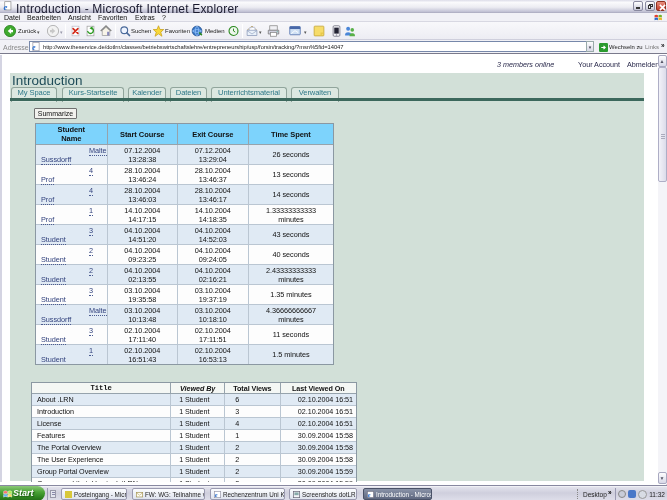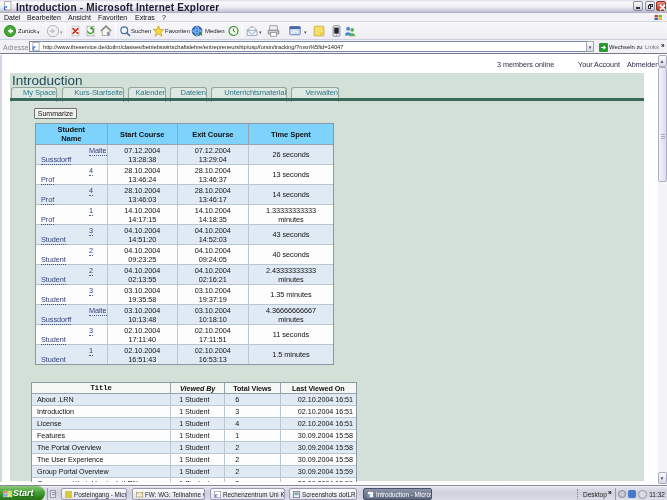--- a/index.html
+++ b/index.html
@@ -2,21 +2,21 @@
 <html><head>
 <meta charset="utf-8">
 <style>
 * { margin:0; padding:0; box-sizing:border-box; }
 html,body { width:667px; height:500px; overflow:hidden; font-family:"Liberation Sans", sans-serif; }
 #win { position:absolute; left:0; top:0; width:667px; height:500px; background:#fff; }
 
 #titlebar { position:absolute; left:0; top:0; width:667px; height:13px;
   background:linear-gradient(180deg,#dcdce8 0%,#fafafc 18%,#ececf2 55%,#c4c4d6 88%,#a8a8bc 100%); }
 #tb-icon { position:absolute; left:2px; top:1px; width:11px; height:11px; }
-#tb-title { position:absolute; left:16px; top:2px; font-size:10px; font-weight:bold; color:#1a1a2e; letter-spacing:0.2px; }
+#tb-title { position:absolute; left:16px; top:2px; font-size:12px; font-weight:normal; color:#1a1a2e; letter-spacing:0.2px; }
 .capbtn { position:absolute; top:1px; width:10px; height:10px; border-radius:2px; border:1px solid #8a8aa0;
   background:linear-gradient(180deg,#ffffff,#c8c8d8); font-size:6px; line-height:7px; text-align:center; color:#223; }
 #btn-close { background:linear-gradient(180deg,#e89080,#c23a28); border-color:#903020; color:#fff; }
 
 #menubar { position:absolute; left:0; top:13px; width:667px; height:9px; background:#f1f1f6; border-bottom:1px solid #d8d8e2; font-size:7px; color:#111; }
 #menubar span { position:absolute; top:1px; }
 #winflag { position:absolute; right:4px; top:0px; width:9px; height:9px; }
 
 #toolbar { position:absolute; left:0; top:22px; width:667px; height:18px; background:linear-gradient(180deg,#f8f8fb,#ededf3); border-bottom:1px solid #cfcfdc; }
 .tsep { position:absolute; top:2px; width:1px; height:14px; background:#d0d0dc; border-right:1px solid #ffffff; }
@@ -28,21 +28,21 @@
 #addr-url { position:absolute; left:13px; top:2px; font-size:6.6px; color:#222; white-space:nowrap; }
 #addr-drop { position:absolute; left:586px; top:1px; width:8px; height:11px; background:linear-gradient(180deg,#fdfdfe,#d8d8e6); border:1px solid #9aa; font-size:5px; text-align:center; line-height:11px; color:#445; }
 #go-btn { position:absolute; left:609px; top:4px; font-size:5.9px; color:#222; }
 #links-lbl { position:absolute; left:645px; top:4px; font-size:6px; color:#777; }
 #links-chv { position:absolute; left:661px; top:2px; font-size:6.5px; color:#111; font-weight:bold; }
 
 #page { position:absolute; left:0; top:55px; width:667px; height:430px; background:#ffffff; overflow:hidden; }
 #greenbox { position:absolute; left:10px; top:17.5px; width:634px; height:408.5px; background:#d2e0d8; }
 #onlinebar { position:absolute; left:0; top:0; width:657px; height:18px; background:#fff; font-size:7.2px; color:#28284a; }
 #heading { position:absolute; left:12px; top:17.5px; font-size:13.5px; color:#1e4b58; }
-.tab { position:absolute; top:32px; height:15px; border:1px solid #91a59c; border-bottom:none; border-radius:3px 3px 0 0; background:#dce8e1; font-size:7.6px; color:#2e7888; text-align:right; line-height:10px; letter-spacing:-0.1px; }
+.tab { position:absolute; top:32px; height:15px; border:1px solid #91a59c; border-bottom:none; border-radius:3px 3px 0 0; background:#dce8e1; font-size:7.6px; color:#2e7888; text-align:center; line-height:10px; letter-spacing:-0.1px; }
 #tabrule { position:absolute; left:10px; top:43px; width:634px; height:2.5px; background:#3c685c; }
 #summarize { position:absolute; left:34px; top:53px; width:43px; height:11px; background:#f2f2ee; border:1px solid #707070; font-size:7px; color:#111; text-align:center; line-height:9px; border-radius:1px; }
 
 #t1 { position:absolute; left:35px; top:68px; width:299px; border-collapse:collapse; outline:1px solid #8b98a2; outline-offset:-1px; font-size:7.3px; letter-spacing:-0.05px; color:#111; }
 #t1 th { border:1px solid #96a3ac; background:#7dd3fc; font-weight:bold; text-align:center; font-size:7.5px; padding:0; }
 #t1 td { border:1px solid #bac6d2; padding:0; text-align:center; height:20px; line-height:9px; }
 #t1 td.name { text-align:left; padding-left:5px; }
 #t1 tr.b { background:#e0eaf4; }
 #t1 tr.w { background:#fdfdfd; }
 #t1 a { color:#33437e; text-decoration:none; border-bottom:1px dotted #4a5a90;margin-left:48px; }
@@ -204,21 +204,21 @@
         <rect width="16" height="16" rx="2" fill="#2a9a2e"></rect>
         <path d="M4,8 L11,8 M8,5 L11,8 L8,11" stroke="#fff" stroke-width="2" fill="none"></path>
       </svg>
     <span id="go-btn">Wechseln zu</span>
     <span id="links-lbl">Links</span>
     <span id="links-chv">»</span>
   </div>
 
   <div id="page">
     <div id="onlinebar">
-      <span style="position:absolute;left:497px;top:5px;">3 members online</span>
+      <span style="position:absolute;left:497px;top:5px;font-style:italic;">3 members online</span>
       <span style="position:absolute;left:578px;top:5px;">Your Account</span>
       <span style="position:absolute;left:627px;top:5px;">Abmelden</span>
     </div>
     <div id="greenbox"></div>
       <div style="position:absolute;left:0;top:0;width:2px;height:430px;background:#d4d4e2;"></div>
       <div style="position:absolute;left:666px;top:0;width:1px;height:430px;background:#d4d4e2;"></div>
     <div id="heading">Introduction</div>
     <div class="tab" style="left:11px;width:46px;">My Space</div>
     <div class="tab" style="left:62px;width:62px;">Kurs-Startseite</div>
     <div class="tab" style="left:128px;width:38px;">Kalender</div>

